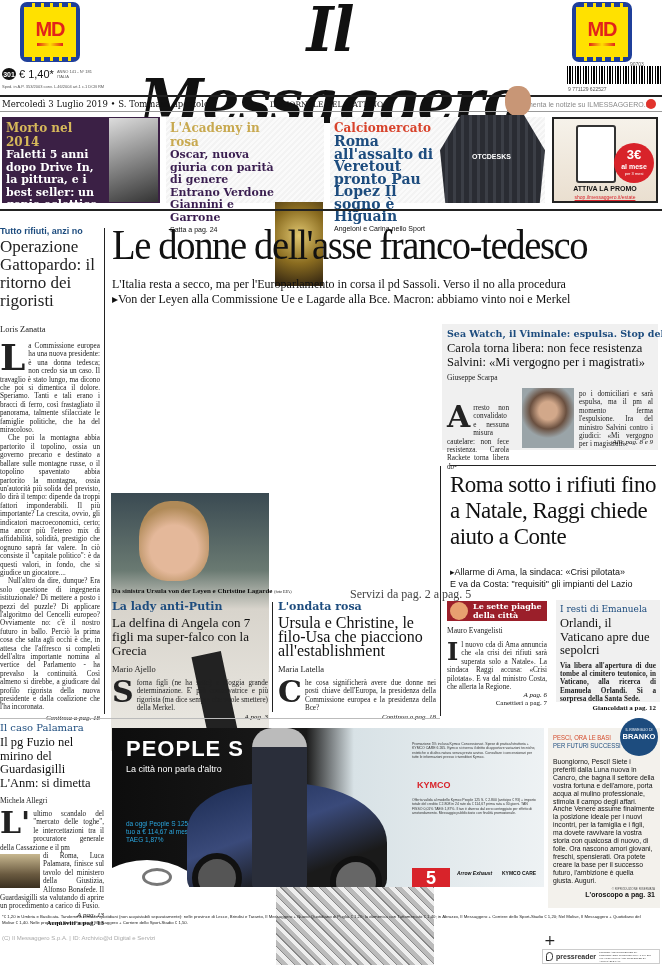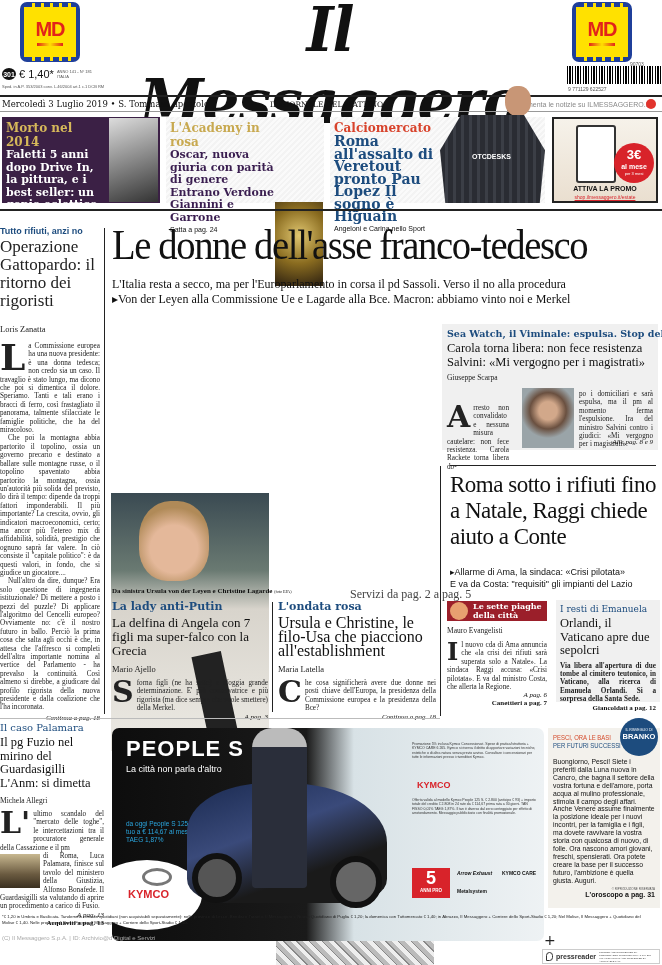--- a/index.html
+++ b/index.html
@@ -209,21 +209,21 @@
   <span style="position:absolute;left:3px;top:1px;width:18px;height:18px;border-radius:50%;background:#e8a070;"></span>
   <span>Le sette piaghe della città</span>
 </div>
 <div class="abs" style="left:447px;top:626px;width:100px;">
   <div class="byline" style="font-size:7.5px;">Mauro Evangelisti</div>
   <div class="body-text" style="margin-top:6px;">
     <span class="dropcap" style="font-size:24px;line-height:22px;">I</span>
     <span>l nuovo cda di Ama annuncia che «la crisi dei rifiuti sarà superata solo a Natale». La sindaca Raggi accusa: «Crisi pilotata». E va dal ministro Costa, che allerta la Regione.</span>
   </div>
   <div class="ref">A pag. 6</div>
-  <div class="ref" style="font-style:normal;font-weight:bold;text-align:right;">Canettieri a pag. 7</div>
+  <div class="ref" style="font-style:normal;font-weight:normal;text-align:right;">Canettieri a pag. 7</div>
 </div>
 
 <div class="abs" style="left:556px;top:600px;width:104px;height:102px;background:#f0f0f0;padding:4px 4px;">
   <div class="blue-kicker" style="font-size:9px;font-weight:normal;color:#1d4c7e;">I resti di Emanuela</div>
   <div style="font-family:'Liberation Serif',serif;font-size:12.5px;line-height:13.5px;margin-top:3px;">Orlandi, il Vaticano apre due sepolcri</div>
   <div class="body-text" style="margin-top:4px;font-weight:bold;">Via libera all'apertura di due tombe al cimitero teutonico, in Vaticano, alla ricerca di Emanuela Orlandi. Si a sorpresa della Santa Sede.</div>
   <div class="ref" style="font-style:normal;font-weight:bold;">Giancoldati a pag. 12</div>
 </div>
 
 <div class="abs hrule" style="left:0;top:718px;width:440px;height:1px;background:#bbb;"></div>
@@ -235,21 +235,21 @@
   <div class="body-text" style="margin-top:5px;">
     <span class="dropcap">L'</span>
     <span>ultimo scandalo del "mercato delle toghe", le intercettazioni tra il procuratore generale della Cassazione e il pm</span>
   </div>
   <div class="photo" style="float:left;width:40px;height:34px;margin:2px 3px 0 0;background:linear-gradient(180deg,#c8b890,#6a5a40 60%,#3a3020);"></div>
   <div class="body-text">di Roma, Luca Palamara, finisce sul tavolo del ministero della Giustizia, Alfonso Bonafede. Il Guardasigilli sta valutando di aprire un procedimento a carico di Fusio.</div>
   <div class="ref" style="clear:both;padding-left:46px;">A pag. 13</div>
   <div class="ref" style="font-style:normal;font-weight:bold;">Acquaviti a pag. 13</div>
 </div>
 
-<div class="abs" style="left:112px;top:728px;width:432px;height:213px;background:linear-gradient(90deg,#0d0d0d 0,#1a1a1a 45%,#d8e2e6 56%,#eef2f4 100%);overflow:hidden;border-radius:7px;">
+<div class="abs" style="left:112px;top:728px;width:432px;height:159px;background:linear-gradient(90deg,#0d0d0d 0,#1a1a1a 45%,#d8e2e6 56%,#eef2f4 100%);overflow:hidden;">
   <div style="position:absolute;left:14px;top:8px;color:#fff;font-family:'Liberation Sans',sans-serif;font-weight:bold;font-size:22px;letter-spacing:1px;">PEOPLE S</div>
   <div style="position:absolute;left:14px;top:36px;color:#fff;font-family:'Liberation Sans',sans-serif;font-size:9px;">La città non parla d'altro</div>
   <div style="position:absolute;left:14px;top:92px;color:#2ba7e0;font-family:'Liberation Sans',sans-serif;font-size:6.5px;line-height:8px;">
     <div>da oggi People S 125</div>
     <div>tuo a € 114,67 al mese</div>
     <div>TAEG 1,87%</div>
   </div>
   <div style="position:absolute;left:-20px;top:132px;width:110px;height:70px;border-radius:50%;background:#fff;"></div>
   <div style="position:absolute;left:30px;top:140px;width:30px;height:18px;border-radius:50%;border:3px solid #777;"></div>
   <div style="position:absolute;left:16px;top:160px;color:#d8232a;font-family:'Liberation Sans',sans-serif;font-weight:bold;font-size:11px;">KYMCO</div>

